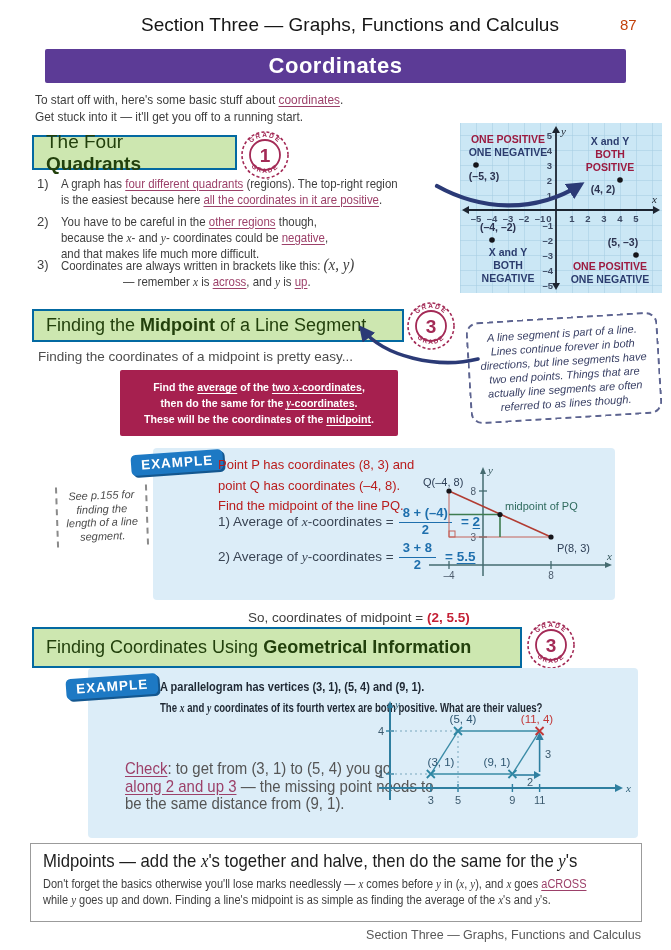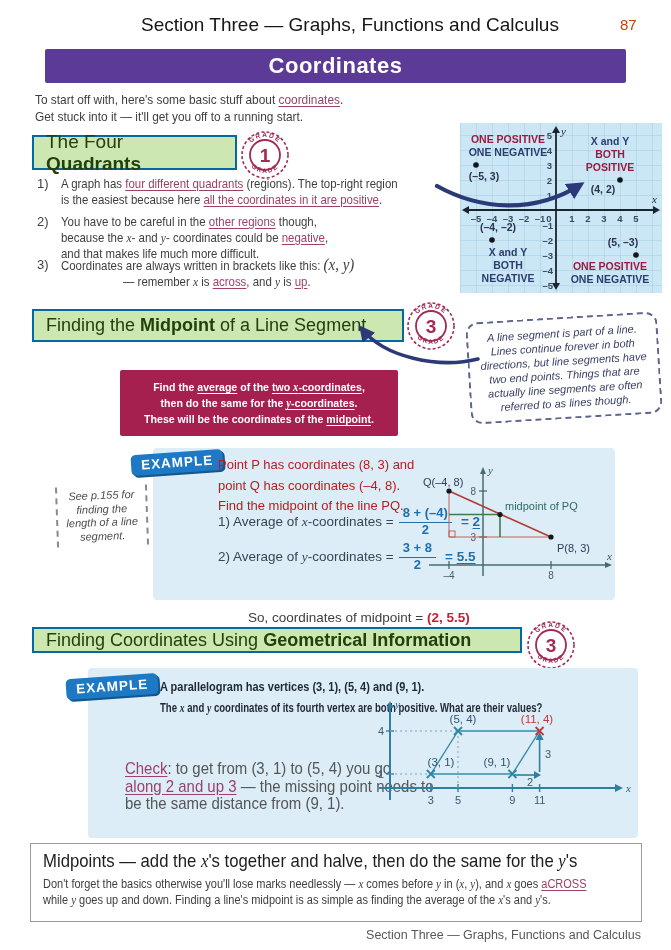--- a/index.html
+++ b/index.html
@@ -17,21 +17,21 @@
   .big{font-family:"Liberation Serif",serif;font-style:italic;font-size:17px;}
   .header-title{top:14px;left:350px;transform:translateX(-50%);font-size:19px;color:#161616;white-space:nowrap;}
   .page-num{top:16px;left:620px;font-size:15px;color:#c2410c;}
   .banner{top:49px;left:45px;width:581px;height:34px;background:#5c3b96;border-radius:2px;
           color:#fff;font-size:22px;font-weight:bold;text-align:center;line-height:34px;letter-spacing:0.5px;}
   .intro{top:91px;left:35px;font-size:13.5px;line-height:17px;}
   .greenbox{background:#cde7b0;border:2px solid #0369a1;color:#22400c;display:flex;align-items:center;
             padding:0 12px;box-sizing:border-box;}
   .gb1{top:135px;left:32px;width:205px;height:35px;font-size:19px;}
   .gb2{top:309px;left:32px;width:372px;height:33px;font-size:18px;}
-  .gb3{top:627px;left:32px;width:490px;height:26px;font-size:18px;}
+  .gb3{top:627px;left:32px;width:490px;height:41px;font-size:18px;}
   .list-item{display:flex;font-size:13px;color:#3e3e3e;line-height:16px;}
   .list-item .num{width:24px;flex-shrink:0;}
   .sec2-intro{top:349px;left:38px;font-size:13.5px;color:#4d4d4d;}
   .crimson{top:370px;left:120px;width:278px;height:66px;background:#a6204f;border-radius:2px;color:#fff;
            font-weight:bold;font-size:11.5px;text-align:center;padding-top:9px;box-sizing:border-box;line-height:16px;}
   .note{top:317px;left:468px;width:192px;border:2px dashed #5d6490;border-radius:12px;
         transform:rotate(-3.5deg);padding:7px 8px;font-size:11px;line-height:14px;color:#3a4166;
         font-style:italic;text-align:center;box-sizing:border-box;}
   .exbox{background:#dcedf8;border-radius:4px;}
   .exbox1{top:448px;left:153px;width:462px;height:152px;}
@@ -202,20 +202,21 @@
   <svg class="abs" style="top:301px;left:406px" width="50" height="50" viewBox="0 0 50 50">
     <circle cx="25" cy="25" r="23" fill="#fff" stroke="#a32a56" stroke-width="1.6" stroke-dasharray="3 2.2"></circle>
     <circle cx="25" cy="25" r="15" fill="#fff" stroke="#a32a56" stroke-width="1.8"></circle>
     <path id="arcT2" d="M 7,25 A 18,18 0 0 1 43,25" fill="none"></path>
     <path id="arcB2" d="M 7,25 A 18,18 0 0 0 43,25" fill="none"></path>
     <text font-size="6.5" font-weight="bold" fill="#a32a56" letter-spacing="1.5"><textPath href="#arcT2" startOffset="50%" text-anchor="middle">GRADE</textPath></text>
     <text font-size="6.5" font-weight="bold" fill="#a32a56" letter-spacing="1.5"><textPath href="#arcB2" startOffset="50%" text-anchor="middle">GRADE</textPath></text>
     <text x="25" y="32" text-anchor="middle" font-size="19" font-weight="bold" fill="#a32a56">3</text>
   </svg>
 
+  <div class="abs sec2-intro">Finding the coordinates of a midpoint is pretty easy...</div>
 
   <div class="abs crimson">
     <div class="cxc"><span>Find the </span><span class="u">average</span><span> of the </span><span class="u">two </span><span class="u it">x</span><span class="u">-coordinates</span><span>,</span></div>
     <div class="cxc"><span>then do the same for the </span><span class="u it">y</span><span class="u">-coordinates</span><span>.</span></div>
     <div class="cxc"><span>These will be the coordinates of the </span><span class="u">midpoint</span><span>.</span></div>
   </div>
 
   <div class="abs note">A line segment is part of a line.  Lines continue forever in both directions, but line segments have two end points.  Things that are actually line segments are often referred to as lines though.</div>
 
   <svg class="abs" style="top:315px;left:350px" width="132" height="54" viewBox="0 0 132 54">

